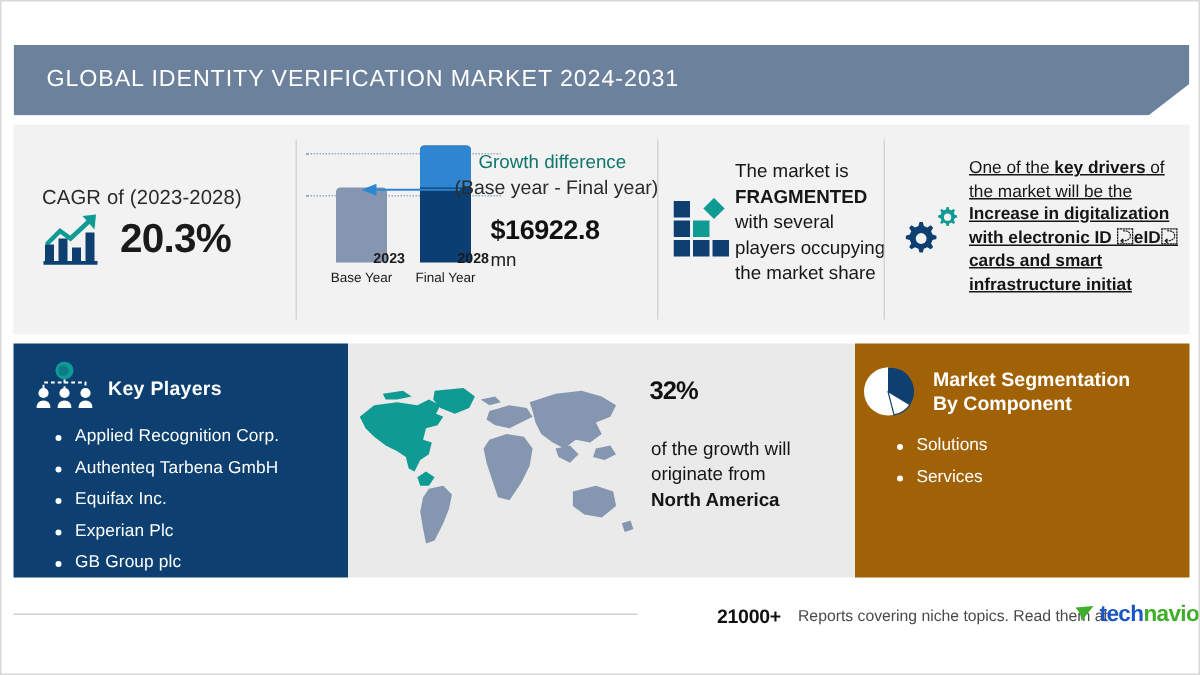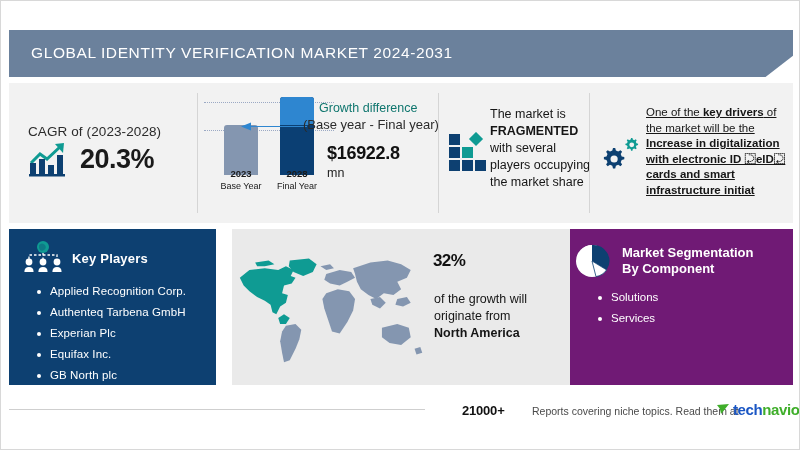--- a/index.html
+++ b/index.html
@@ -130,21 +130,21 @@
     position: absolute;
     bottom: 10px;
     width: 58px;
     text-align: center;
     font-size: 9.5px;
     color: #1a1a1a;
     line-height: 12px;
   }
   .bar-cap.base { left: 8px; }
   .bar-cap.final { left: 64px; }
-  .bar-cap b { font-weight: 700; display:block; }
+  .bar-cap b { font-weight: 700; display:block;text-align:right; }
 
   
   .gd-arrow {
     position: absolute;
     left: 240px;
     top: 121px;
     width: 66px;
     height: 9px;
   }
   .gd-title {
@@ -219,21 +219,21 @@
     color: #161616;
     text-decoration: underline;
   }
   .driver-text b { font-weight: 700; }
 
   
   .panel-players {
     position: absolute;
     left: 8px;
     top: 228px;
-    width: 207px;
+    width: 223px;
     height: 156px;
     background: #0d4071;
   }
   .players-head {
     position: absolute;
     left: 14px;
     top: 12px;
     display: flex;
     align-items: center;
     gap: 9px;
@@ -307,21 +307,21 @@
     color: #151515;
   }
   .map-desc b { font-weight: 700; text-align: right; }
 
   .panel-seg {
     position: absolute;
     left: 569px;
     top: 228px;
     width: 223px;
     height: 156px;
-    background: #701a75;
+    background: #a16207;
   }
   .seg-head {
     position: absolute;
     left: 2px;
     top: 12px;
     display: flex;
     align-items: flex-start;
     gap: 8px;
   }
   .seg-icon { width: 42px; height: 40px; display: block; }
@@ -364,21 +364,21 @@
   .footer-rule {
     position: absolute;
     left: 8px;
     top: 408px;
     width: 416px;
     height: 1px;
     background: #cfcfcf;
   }
   .footer-count {
     position: absolute;
-    left: 461px;
+    left: 477px;
     top: 402px;
     font-size: 13px;
     font-weight: bold;
     color: #111111;
     letter-spacing: -0.2px;
   }
   .footer-text {
     position: absolute;
     left: 531px;
     top: 404px;
@@ -506,23 +506,23 @@
         <circle cx="20" cy="21" r="3.4" fill="#ffffff"></circle>
         <path d="M15.4 31 q0 -5 4.6 -5 q4.6 0 4.6 5 z" fill="#ffffff"></path>
         <circle cx="34" cy="21" r="3.4" fill="#ffffff"></circle>
         <path d="M29.4 31 q0 -5 4.6 -5 q4.6 0 4.6 5 z" fill="#ffffff"></path>
       </svg>
       <span class="players-title">Key Players</span>
     </div>
     <ul class="players-list">
       <li>Applied Recognition Corp.</li>
       <li>Authenteq Tarbena GmbH</li>
+      <li>Equifax Inc.</li>
       <li>Experian Plc</li>
-      <li>Equifax Inc.</li>
-      <li>GB North plc</li>
+      <li>GB Group plc</li>
     </ul>
   </div>
 
   <div class="panel-map">
     <svg class="map-svg" viewBox="0 0 200 125">
 
       <g fill="#0f9b93">
         <path d="M4 30 L14 22 L30 20 L44 22 L52 18 L60 22 L57 28 L62 30 L58 36 L50 38 L48 46 L54 48 L52 56 L46 60 L42 68 L38 66 L36 58 L30 54 L22 50 L14 44 L8 38 Z"></path>
         <path d="M56 12 L76 10 L84 16 L80 24 L70 28 L60 24 L55 18 Z"></path>
         <path d="M44 72 L50 68 L56 72 L52 78 L46 78 Z"></path>

